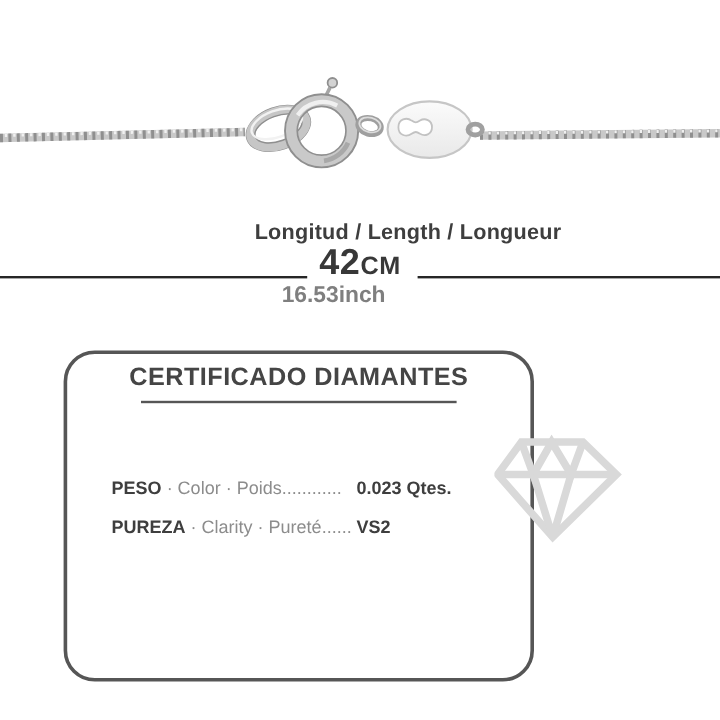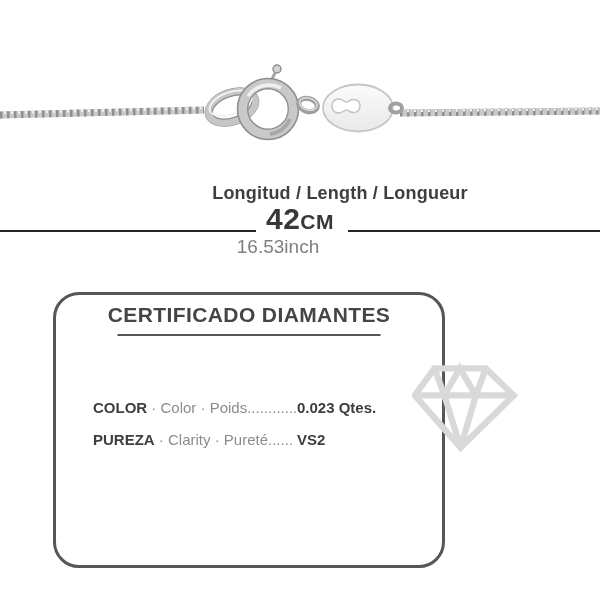--- a/index.html
+++ b/index.html
@@ -22,21 +22,21 @@
     position:absolute;top:204px;left:0;width:600px;text-align:center;
     color:#383838;font-weight:bold;line-height:30px;
   }
   .length-cm .num{font-size:30px;letter-spacing:.5px;margin-top:12px;}
   .length-cm .unit{font-size:21px;letter-spacing:.5px;}
   .rule{position:absolute;top:230px;height:2px;background:#262626;}
   .rule-left{left:0;width:256px;}
   .rule-right{left:348px;width:252px;}
   .length-inch{
     position:absolute;top:236px;left:0;width:556px;text-align:center;
-    font-size:19px;font-weight:normal;color:#7f7f7f;
+    font-size:19px;font-weight:bold;color:#7f7f7f;
   }
 
   
   .cert-card{
     position:absolute;left:53px;top:292px;width:392px;height:276px;
     border:3px solid #565656;border-radius:26px;box-sizing:border-box;
     background:#ffffff;
   }
   .cert-title{
     position:absolute;top:8px;left:0;width:100%;text-align:center;
@@ -127,19 +127,19 @@
         <path d="M25 6 L82 6 L113 36 L54 94 L3 36 Z"></path>
         <path d="M3 36 L113 36"></path>
         <path d="M25 6 L36 36 L53 6 L71 36 L82 6"></path>
         <path d="M36 36 L54 94 M71 36 L54 94"></path>
       </g>
     </svg>
   </div>
 
   <div class="cert-rows">
     <div class="cert-row">
-      <span class="lbl"><b>COLOR</b><span class="mid"> · Color · Poids</span><span class="mid">............</span></span><span class="val">0.023 Qtes.</span>
+      <span class="lbl"><b>PESO</b><span class="mid"> · Color · Poids</span><span class="mid">............</span></span><span class="val">0.023 Qtes.</span>
     </div>
     <div class="cert-row">
       <span class="lbl"><b>PUREZA</b><span class="mid"> · Clarity · Pureté</span><span class="mid">......</span></span><span class="val">VS2</span>
     </div>
   </div>
 </div>
 
 </body></html>

